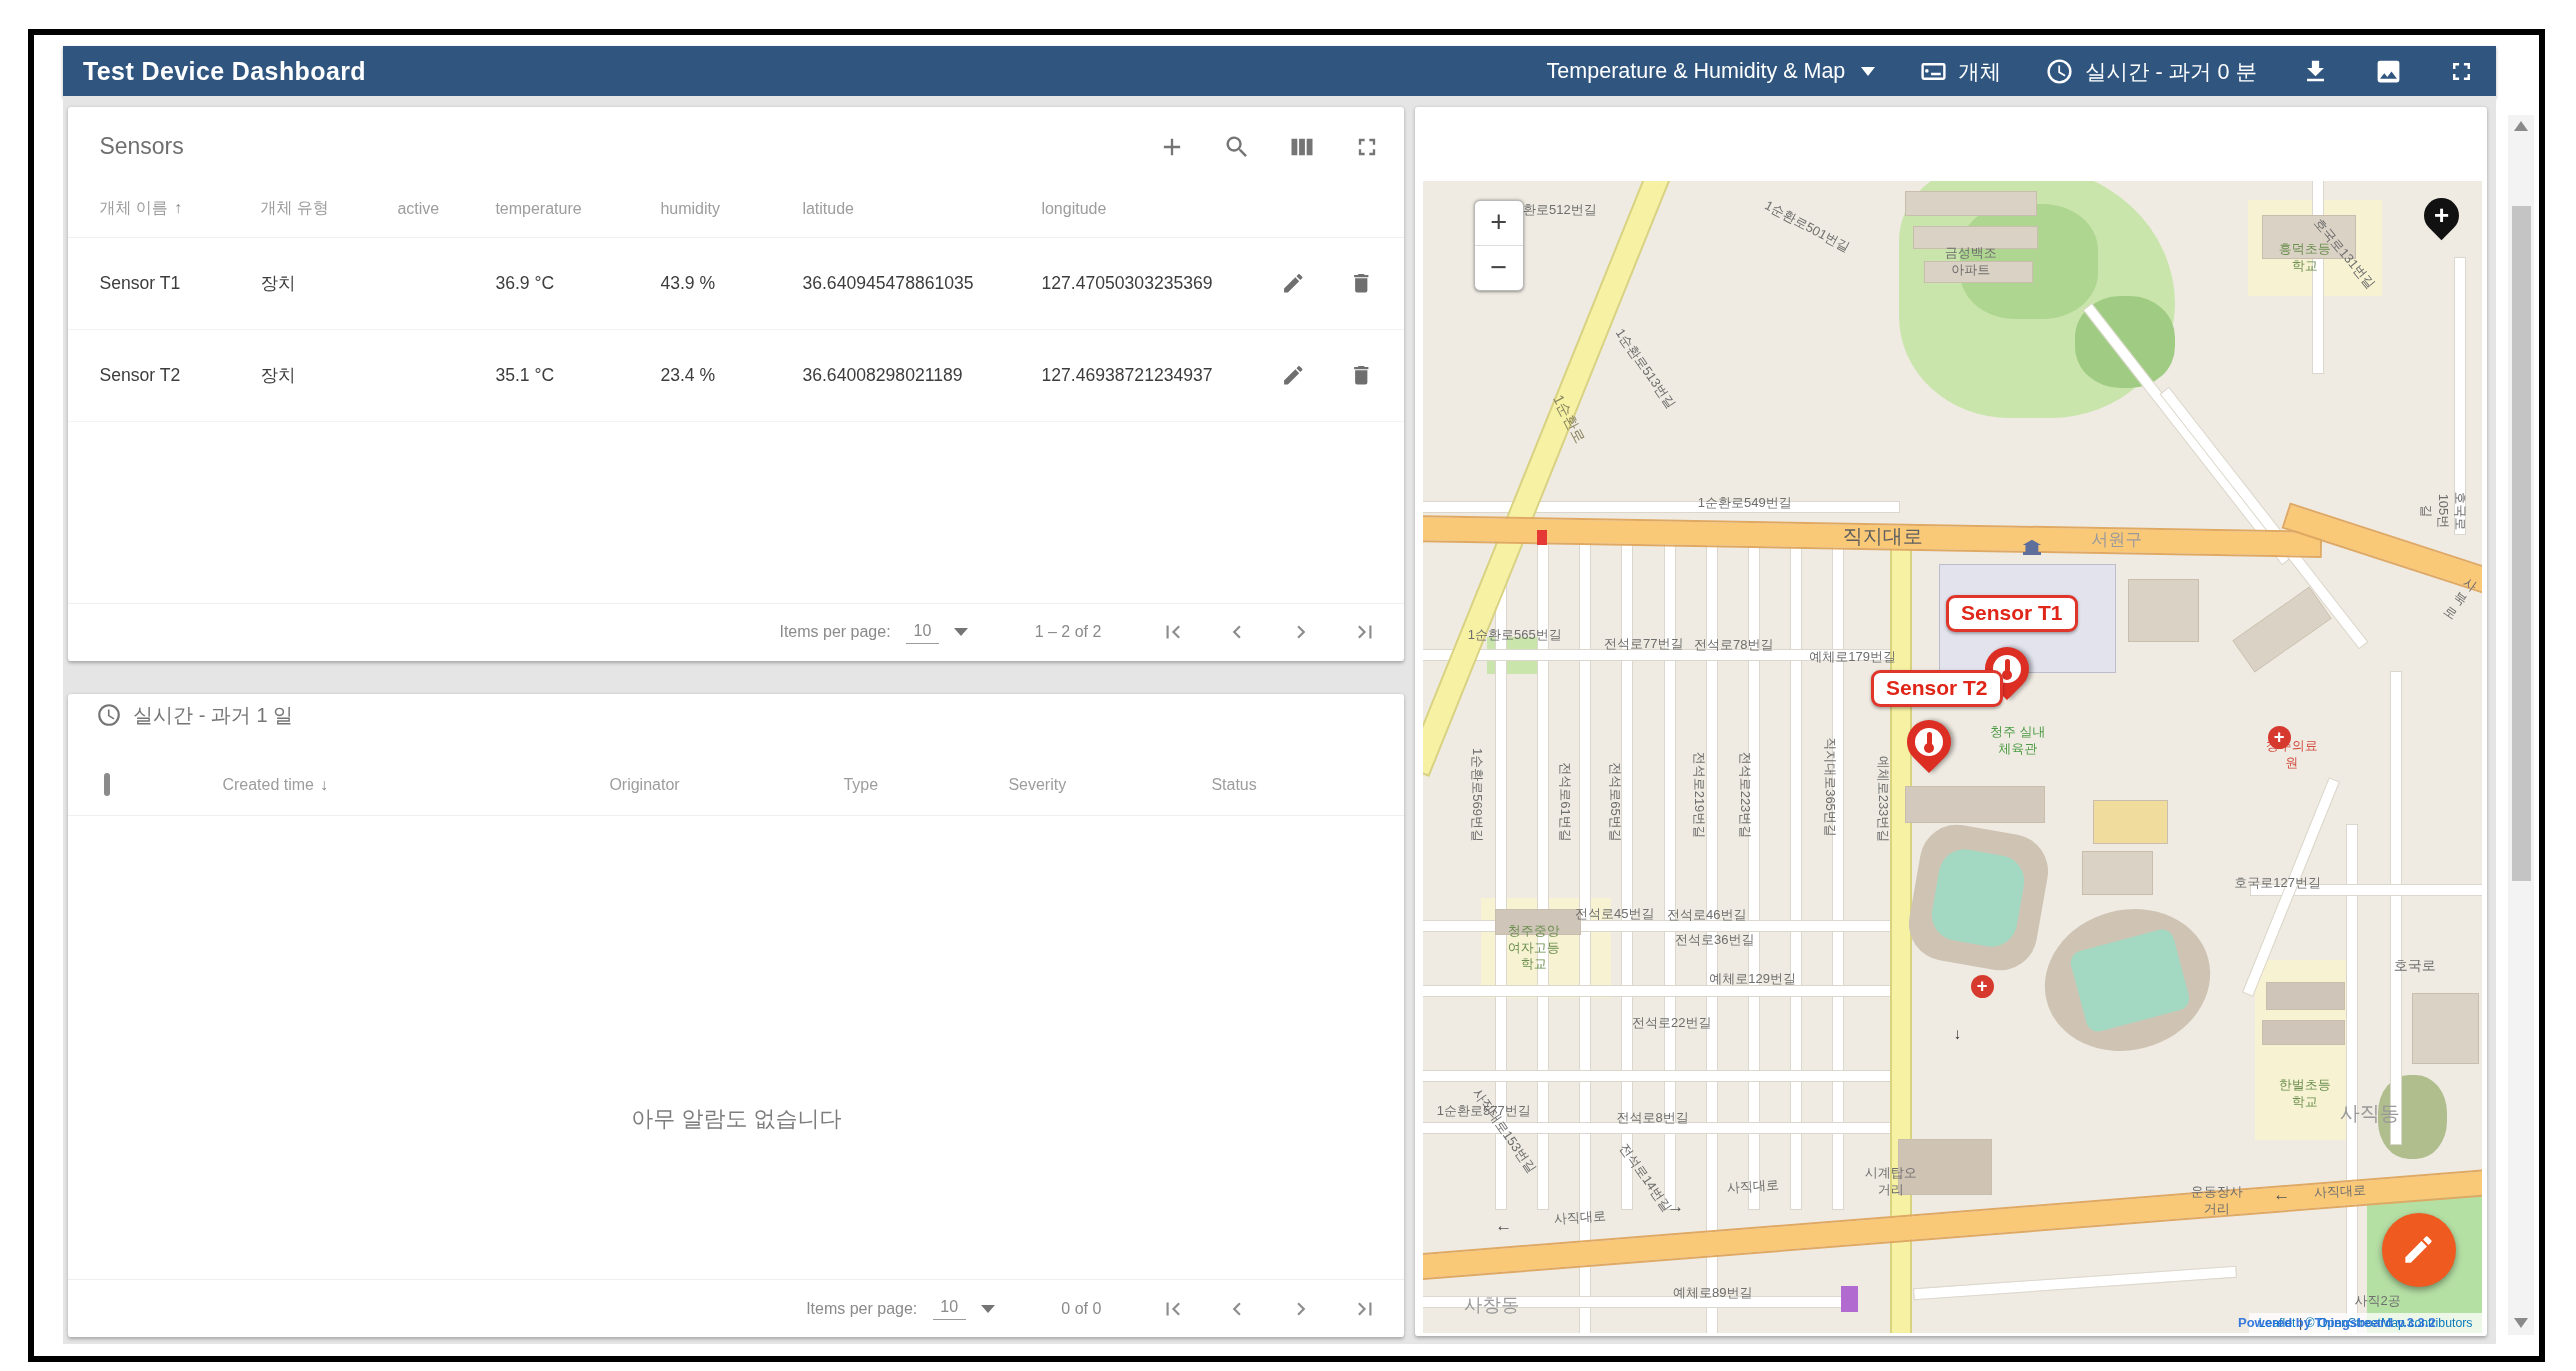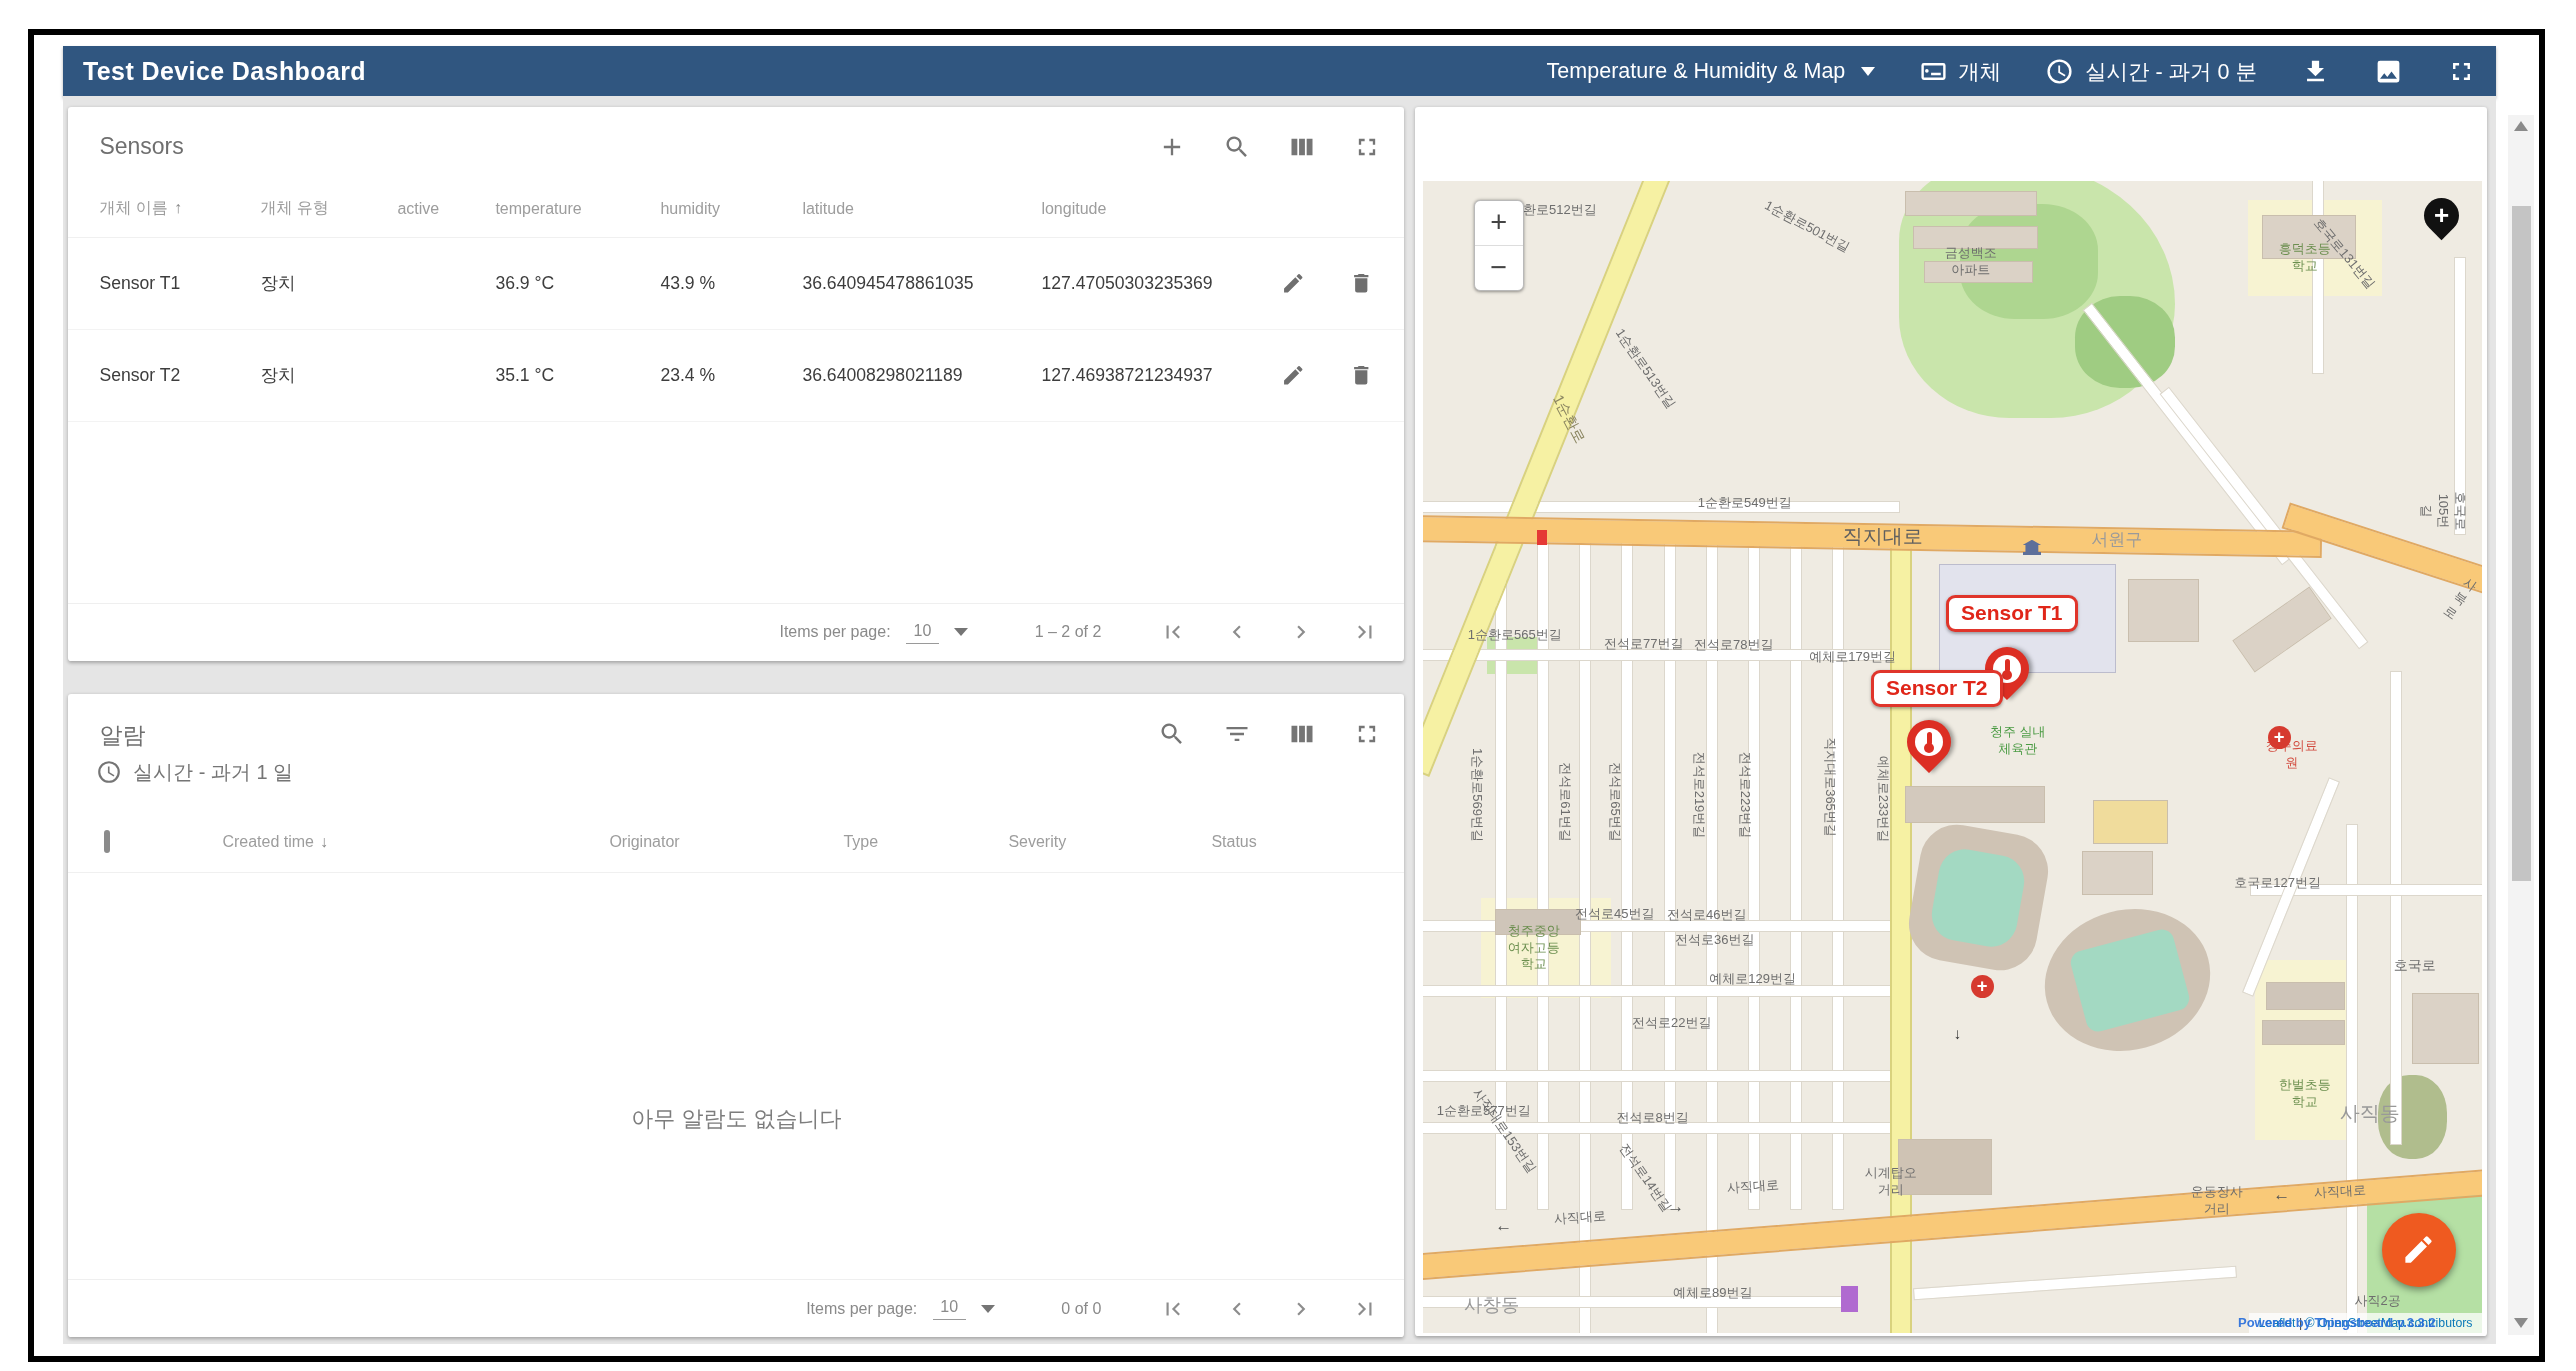--- a/index.html
+++ b/index.html
@@ -213,37 +213,20 @@
               <path d="M8.59 16.59L10 18l6-6-6-6-1.41 1.41L13.17 12z"></path>
             </svg>
           <svg viewBox="0 0 24 24">
               <path d="M5.59 7.41L10.18 12l-4.59 4.59L7 18l6-6-6-6zM16 6h2v12h-2z"></path>
             </svg>
         </div>
       </div>
     </section>
 
     <section class="card alarms-card">
-      <div class="card-head">
-        <div class="card-title">알람</div>
-        <div class="head-icons">
-          <svg class="icon-btn" viewBox="0 0 24 24">
-              <path d="M15.5 14h-.79l-.28-.27a6.5 6.5 0 1 0-.7.7l.27.28v.79l5 4.99L20.49 19l-4.99-5zm-6 0A4.5 4.5 0 1 1 14 9.5 4.5 4.5 0 0 1 9.5 14z"></path>
-            </svg>
-          <svg class="icon-btn" viewBox="0 0 24 24">
-              <path d="M10 18h4v-2h-4v2zM3 6v2h18V6H3zm3 7h12v-2H6v2z"></path>
-            </svg>
-          <svg class="icon-btn" viewBox="0 0 24 24">
-              <path d="M3 5h5v14H3zM9.5 5h5v14h-5zM16 5h5v14h-5z"></path>
-            </svg>
-          <svg class="icon-btn" viewBox="0 0 24 24">
-              <path d="M7 14H5v5h5v-2H7v-3zm-2-4h2V7h3V5H5v5zm12 7h-3v2h5v-5h-2v3zM14 5v2h3v3h2V5h-5z"></path>
-            </svg>
-        </div>
-      </div>
       <div class="sub-time">
         <svg viewBox="0 0 24 24">
             <path d="M11.99 2A10 10 0 1 0 22 12 10 10 0 0 0 11.99 2zM12 20a8 8 0 1 1 8-8 8 8 0 0 1-8 8zm.5-13H11v6l5.25 3.15.75-1.23-4.5-2.67z"></path>
           </svg>
         <span>실시간 - 과거 1 일</span>
       </div>
       <div class="a-grid">
         <div><span class="checkbox"></span></div>
         <div><span>Created time</span><span class="sort-arrow">↓</span></div>
         <div>Originator</div>

